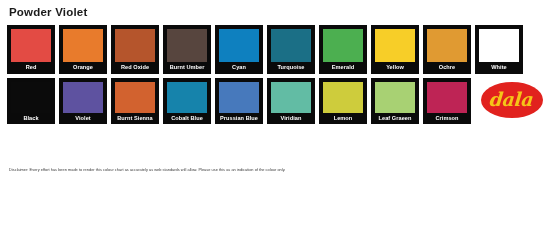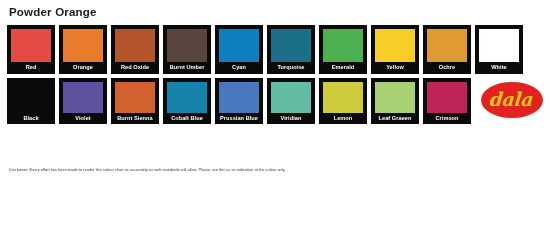--- a/index.html
+++ b/index.html
@@ -101,21 +101,21 @@
     color: #3a3a3a;
     letter-spacing: 0.02px;
     white-space: nowrap;
   }
 </style>
 </head>
 <body>
 
 <div class="chart">
 
-  <h1 class="title">Powder Orange</h1>
+  <h1 class="title">Powder Violet</h1>
 
   <div class="rows">
     <div class="row row-1">
         <div class="swatch-card" style="background: rgb(10, 10, 10);">
           <span class="swatch-chip" style="background: rgb(227, 75, 68);"></span>
           <span class="swatch-label" style="color: rgb(255, 255, 255);">Red</span>
         </div>
         <div class="swatch-card" style="background: rgb(10, 10, 10);">
           <span class="swatch-chip" style="background: rgb(232, 123, 44);"></span>
           <span class="swatch-label" style="color: rgb(255, 255, 255);">Orange</span>

